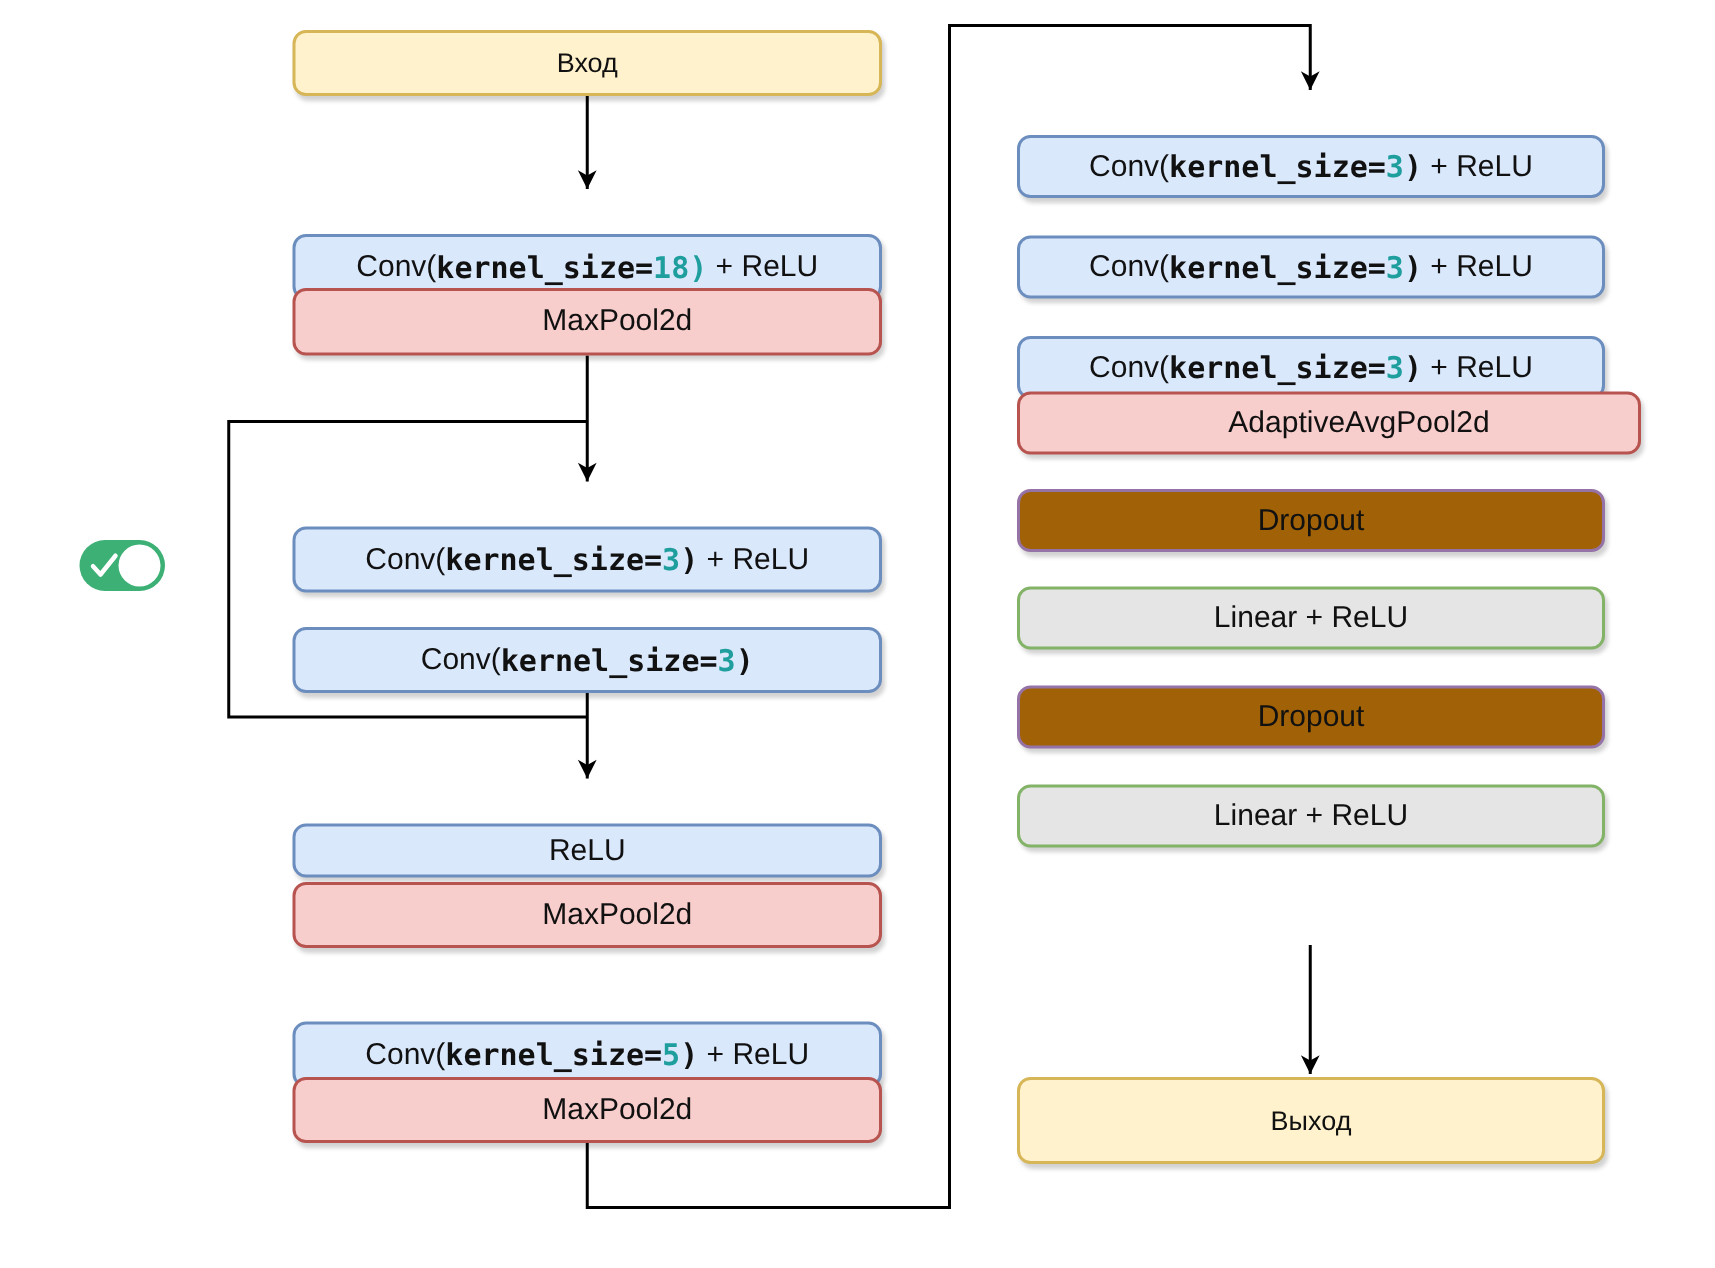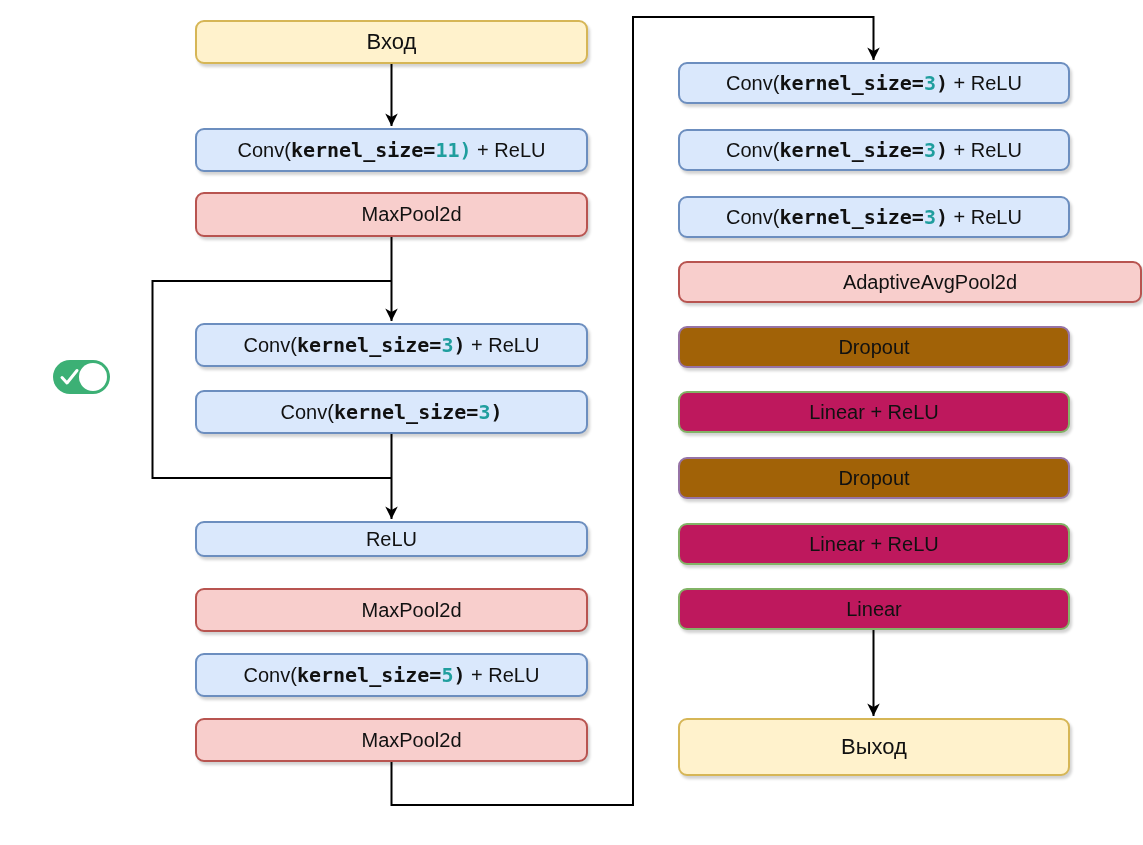--- a/index.html
+++ b/index.html
@@ -10,25 +10,25 @@
   #canvas{position:absolute;left:0;top:0;width:1143px;height:845px;}
   svg.wires{position:absolute;left:0;top:0;pointer-events:none;}
   .node{
     position:absolute;box-sizing:border-box;
     border:2px solid #000;border-radius:9px;
     display:flex;align-items:center;justify-content:center;
     font-size:20px;color:#111;white-space:pre;
     box-shadow:2px 3px 3px rgba(0,0,0,0.18);
   }
   .yellow{background:#fff2cc;border-color:#d6b656;}
-  .blue  {background:#dae8fc;border-color:#6c8ebf;}
+  .blue  {background:#dae8fc;border-color:#6c8ebf;margin-top:28px;}
   .red   {background:#f8cecc;border-color:#b85450;padding-left:40px;}
   .purple{background:#a16207;border-color:#9673a6;}
-  .green {background:#be185d;border-color:#82b366;}
-  .io{font-size:22px;}
+  .green {background:#e5e5e5;border-color:#82b366;}
+  .io{font-size:18px;}
   .t-mono{font-family:"DejaVu Sans Mono", monospace;font-weight:bold;font-size:20px;}
   .t-teal{color:#1f9e9e;}
   .toggle{
     position:absolute;left:53px;top:360px;width:57px;height:34px;
     border-radius:17px;background:#3cb075;cursor:pointer;
   }
   .toggle .knob{
     position:absolute;right:3px;top:3px;width:28px;height:28px;
     border-radius:50%;background:#ffffff;
   }
@@ -51,21 +51,21 @@
     <path d="M391.5,434 V519" stroke="#000" stroke-width="2" fill="none" marker-end="url(#arrow)"></path>
     <path d="M391.5,762 V805 H633 V17 H873.5 V60" stroke="#000" stroke-width="2" fill="none" marker-end="url(#arrow)"></path>
     <path d="M873.5,630 V716" stroke="#000" stroke-width="2" fill="none" marker-end="url(#arrow)"></path>
   </svg>
 
   <div class="node yellow io" style="left:195px;top:20px;width:393px;height:44px;">
     <span>Вход</span>
   </div>
 
   <div class="node blue" style="left:195px;top:128px;width:393px;height:44px;">
-    <span>Conv(</span><span class="t-mono">kernel_size=</span><span class="t-mono t-teal">11)</span><span class="t-mono"></span><span> + ReLU</span>
+    <span>Conv(</span><span class="t-mono">kernel_size=</span><span class="t-mono t-teal">18)</span><span class="t-mono"></span><span> + ReLU</span>
   </div>
 
   <div class="node red" style="left:195px;top:192px;width:393px;height:45px;">
     <span>MaxPool2d</span>
   </div>
 
   <div class="node blue" style="left:195px;top:323px;width:393px;height:44px;">
     <span>Conv(</span><span class="t-mono">kernel_size=</span><span class="t-mono t-teal">3</span><span class="t-mono">)</span><span> + ReLU</span>
   </div>
 
@@ -94,43 +94,40 @@
   </div>
 
   <div class="node blue" style="left:678px;top:129px;width:392px;height:42px;">
     <span>Conv(</span><span class="t-mono">kernel_size=</span><span class="t-mono t-teal">3</span><span class="t-mono">)</span><span> + ReLU</span>
   </div>
 
   <div class="node blue" style="left:678px;top:196px;width:392px;height:42px;">
     <span>Conv(</span><span class="t-mono">kernel_size=</span><span class="t-mono t-teal">3</span><span class="t-mono">)</span><span> + ReLU</span>
   </div>
 
-  <div class="node red" style="left:678px;top:261px;width:464px;height:42px;">
+  <div class="node red" style="left:678px;top:261px;width:416px;height:42px;">
     <span>AdaptiveAvgPool2d</span>
   </div>
 
   <div class="node purple" style="left:678px;top:326px;width:392px;height:42px;">
     <span>Dropout</span>
   </div>
 
   <div class="node green" style="left:678px;top:391px;width:392px;height:42px;">
     <span>Linear + ReLU</span>
   </div>
 
   <div class="node purple" style="left:678px;top:457px;width:392px;height:42px;">
     <span>Dropout</span>
   </div>
 
   <div class="node green" style="left:678px;top:523px;width:392px;height:42px;">
     <span>Linear + ReLU</span>
   </div>
 
-  <div class="node green" style="left:678px;top:588px;width:392px;height:42px;">
-    <span>Linear</span>
-  </div>
 
   <div class="node yellow io" style="left:678px;top:718px;width:392px;height:58px;">
     <span>Выход</span>
   </div>
 
   <div class="toggle">
     <svg width="24" height="24" viewBox="0 0 24 24">
       <polyline points="4,12.5 9,18 19,5.5" fill="none" stroke="#ffffff" stroke-width="3" stroke-linecap="round" stroke-linejoin="round"></polyline>
     </svg>
     <div class="knob"></div>

